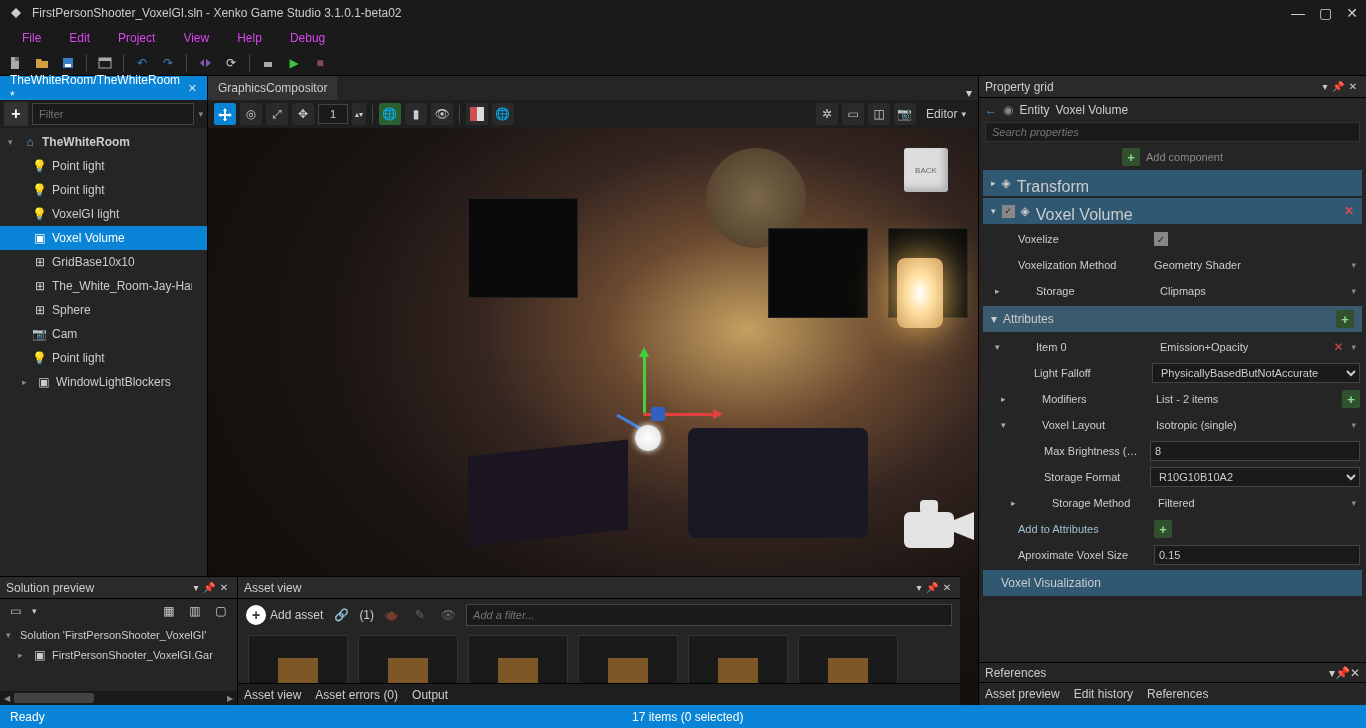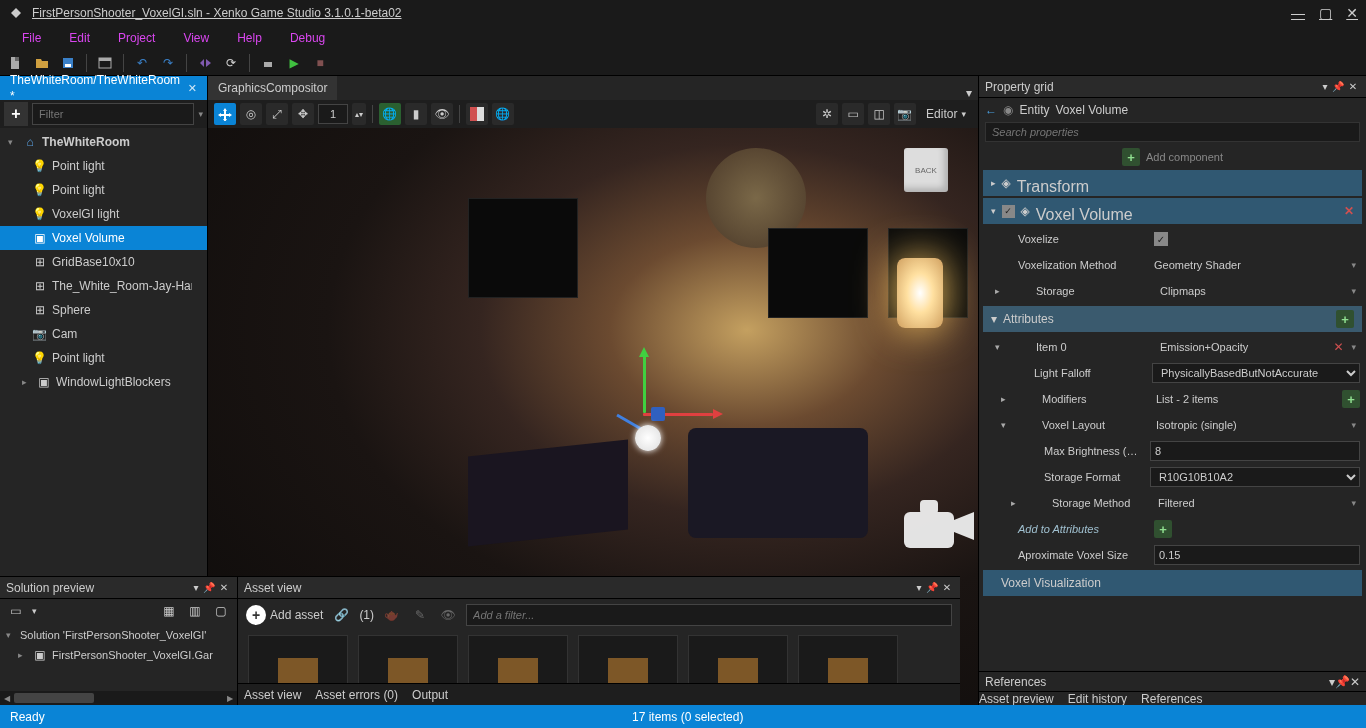--- a/index.html
+++ b/index.html
@@ -12,21 +12,20 @@
   height: 728px;
   overflow: hidden;
   user-select: none;
 }
 .titlebar {
   height: 26px;
   background: #1a1a1a;
   display: flex;
   align-items: center;
   padding: 12px 8px;
-  text-decoration: underline;
 }
 .titlebar .logo { width: 16px; height: 16px; margin-right: 8px; }
 .titlebar .title { flex: 1; color: #ccc; font-size: 12px; }
 .titlebar .wincontrols { display: flex; gap: 14px; font-size: 14px; }
 .menubar {
   height: 24px;
   display: flex;
   align-items: center;
   gap: 0;
   padding: 0 8px;
@@ -111,39 +110,39 @@
 .pg-section .del { color: #d05050; font-size: 12px; font-weight: bold; }
 .pg-row { display: flex; align-items: center; min-height: 26px; padding: 0 6px 0 16px; gap: 6px; }
 .pg-label { width: 130px; font-size: 11px; color: #ccc; margin-left: 23px; }
 .pg-val { flex: 1; display: flex; align-items: center; }
 .pg-val select, .pg-val input { width: 100%; background: #1a1a1a; border: 1px solid #444; color: #ccc; height: 20px; padding: 0 4px; font-size: 11px; }
 .pg-val .plain { flex: 1; font-size: 11px; color: #ccc; }
 .pg-plus { width: 18px; height: 18px; background: #305030; color: #8fdf8f; display: flex; align-items: center; justify-content: center; font-size: 13px; font-weight: bold; border-radius: 2px; }
 .pg-expander { width: 12px; font-size: 9px; color: #aaa; }
 .pg-dd-caret { font-size: 9px; color: #888; padding: 0 4px; }
 .subheader { background: #3a5a6e; height: 26px; display: flex; align-items: center; padding: 0 8px; gap: 6px; margin: 2px 4px; font-size: 12px; }
-.lighter-label { font-style: italic; color: #a0c0d0; font-size: 11px; }
+.lighter-label { color: #a0c0d0; font-size: 11px; }
 .checkbox { width: 14px; height: 14px; background: #888; display: flex; align-items: center; justify-content: center; font-size: 10px; color: #222;}
 
 
 .bottom-panels { display: flex; height: 129px; }
 .sol-explorer { width: 238px; background: #252525; border-right: 1px solid #000; display: flex; flex-direction: column; }
 .asset-view { flex: 1; background: #252525; display: flex; flex-direction: column; }
 .asset-toolbar { height: 32px; display: flex; align-items: center; gap: 8px; padding: 0 8px; }
 .asset-add { display: flex; align-items: center; gap: 4px; font-size: 12px; }
 .asset-add .plus-circle { width: 20px; height: 20px; background: #fff; border-radius: 50%; color: #333; display: flex; align-items: center; justify-content: center; font-weight: bold; font-size: 14px; }
 .asset-filter { flex: 1; height: 22px; background: #1a1a1a; border: 1px solid #444; color: #888; font-size: 11px; font-style: italic; padding: 0 6px; }
 .asset-grid { flex: 1; display: flex; gap: 10px; padding: 4px 10px; overflow: hidden; }
 .asset-thumb { width: 100px; height: 56px; background: #1a1a1a; border: 1px solid #333; position: relative; }
 .asset-thumb::after { content:''; position:absolute; left: 30%; top: 40%; width:40%; height: 50%; background: #c08030; opacity:0.6; }
 
 .bottom-tabs { height: 22px; background: #1e1e1e; display: flex; align-items: center; padding: 0 6px; gap: 14px; font-size: 12px; border-top: 1px solid #000;}
 .bottom-tabs .bt { color: #ccc; }
 
-.right-bottom-tabs { height: 14px; display:flex; align-items:center; padding:0 0; gap:14px; font-size:12px; border-top:1px solid #000; }
+.right-bottom-tabs { height: 23px; display:flex; align-items:center; padding:0 6px; gap:14px; font-size:12px; border-top:1px solid #000; }
 .references-bar { height:20px; display:flex; align-items:center; padding: 0 6px; font-size:12px; border-top:1px solid #000; }
 
 .statusbar { height: 23px; background: #0a84d6; color: #fff; display: flex; align-items: center; padding: 0 10px; font-size: 12px; }
 .statusbar .sb-left { flex: 1; }
 .statusbar .sb-mid { flex: 1; text-align: left; padding-left: 260px; }
 
 .sol-tree { flex: 1; overflow: hidden; padding: 2px 0; }
 .sol-row { display: flex; align-items: center; height: 20px; padding-left: 6px; gap: 4px; font-size: 11px; }
 .sol-toolbar { height: 24px; display:flex; align-items:center; gap:6px; padding:0 6px; }
 .spinner-num { width: 30px; height: 20px; background: #1a1a1a; border: 1px solid #444; color: #ccc; text-align: center; font-size: 11px; }

